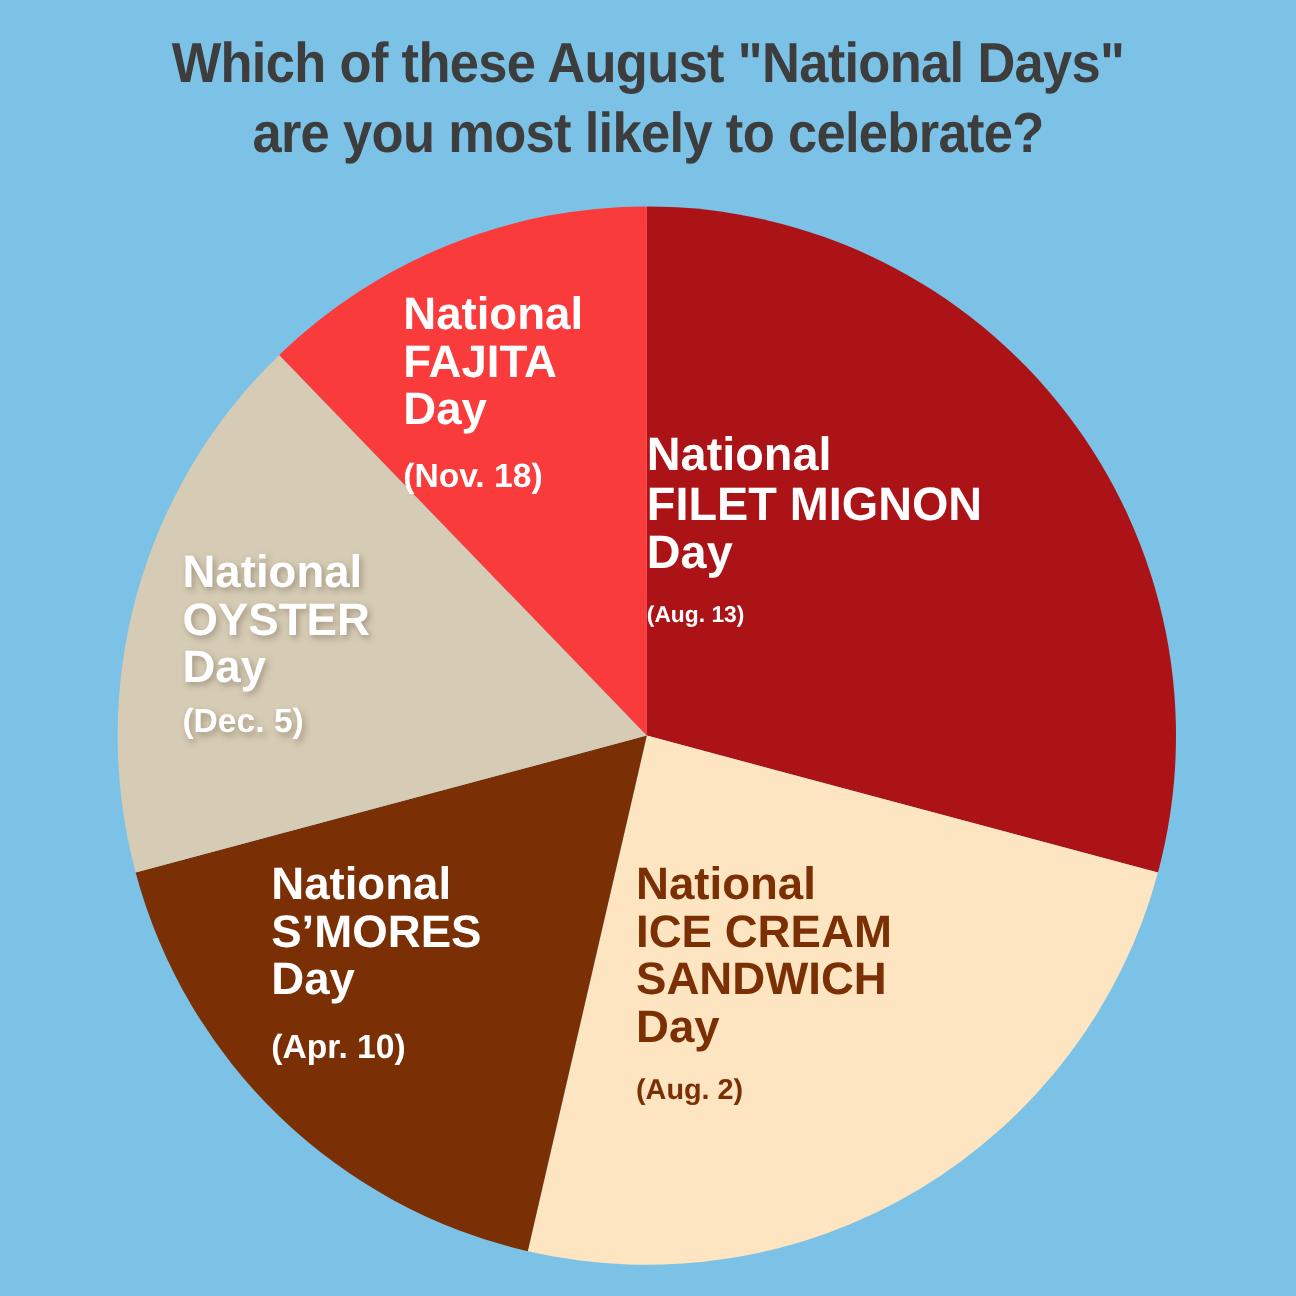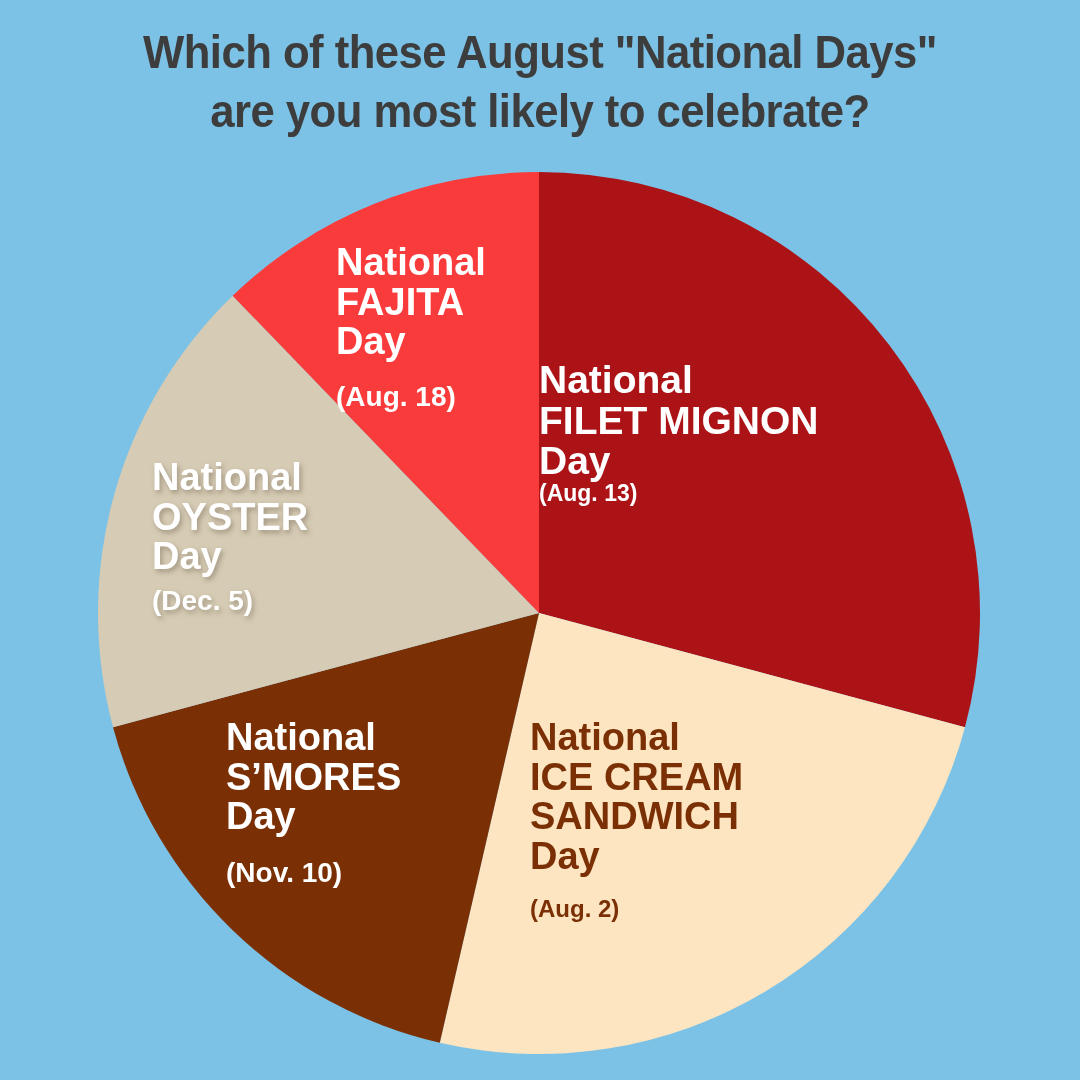--- a/index.html
+++ b/index.html
@@ -65,21 +65,21 @@
   }
   
   #label-filet-mignon {
     left: 539px;
     top: 360px;
     width: 440px;
     margin-left: 0;
     color: #ffffff;
   }
   #label-filet-mignon .lbl-name { font-size: 39px; }
-  #label-filet-mignon .lbl-date { font-size: 23px; }
+  #label-filet-mignon .lbl-date { font-size: 19px; margin-top: 21px; }
 
   
   #label-ice-cream-sandwich {
     left: 530px;
     top: 718px;
     width: 320px;
     color: #7b2f05;
   }
   #label-ice-cream-sandwich .lbl-name { font-size: 38px; }
   #label-ice-cream-sandwich .lbl-date { font-size: 24px; margin-top: 21px; }
@@ -146,31 +146,31 @@
 ICE CREAM
 SANDWICH
 Day</div>
       <div class="lbl-date">(Aug. 2)</div>
     </div>
 
     <div class="slice-label" id="label-smores">
       <div class="lbl-name">National
 S’MORES
 Day</div>
-      <div class="lbl-date">(Nov. 10)</div>
+      <div class="lbl-date">(Apr. 10)</div>
     </div>
 
     <div class="slice-label" id="label-oyster">
       <div class="lbl-name">National
 OYSTER
 Day</div>
       <div class="lbl-date">(Dec. 5)</div>
     </div>
 
     <div class="slice-label" id="label-fajita">
       <div class="lbl-name">National
 FAJITA
 Day</div>
-      <div class="lbl-date">(Aug. 18)</div>
+      <div class="lbl-date">(Nov. 18)</div>
     </div>
   </div>
 
 </div>
 
 </body></html>

